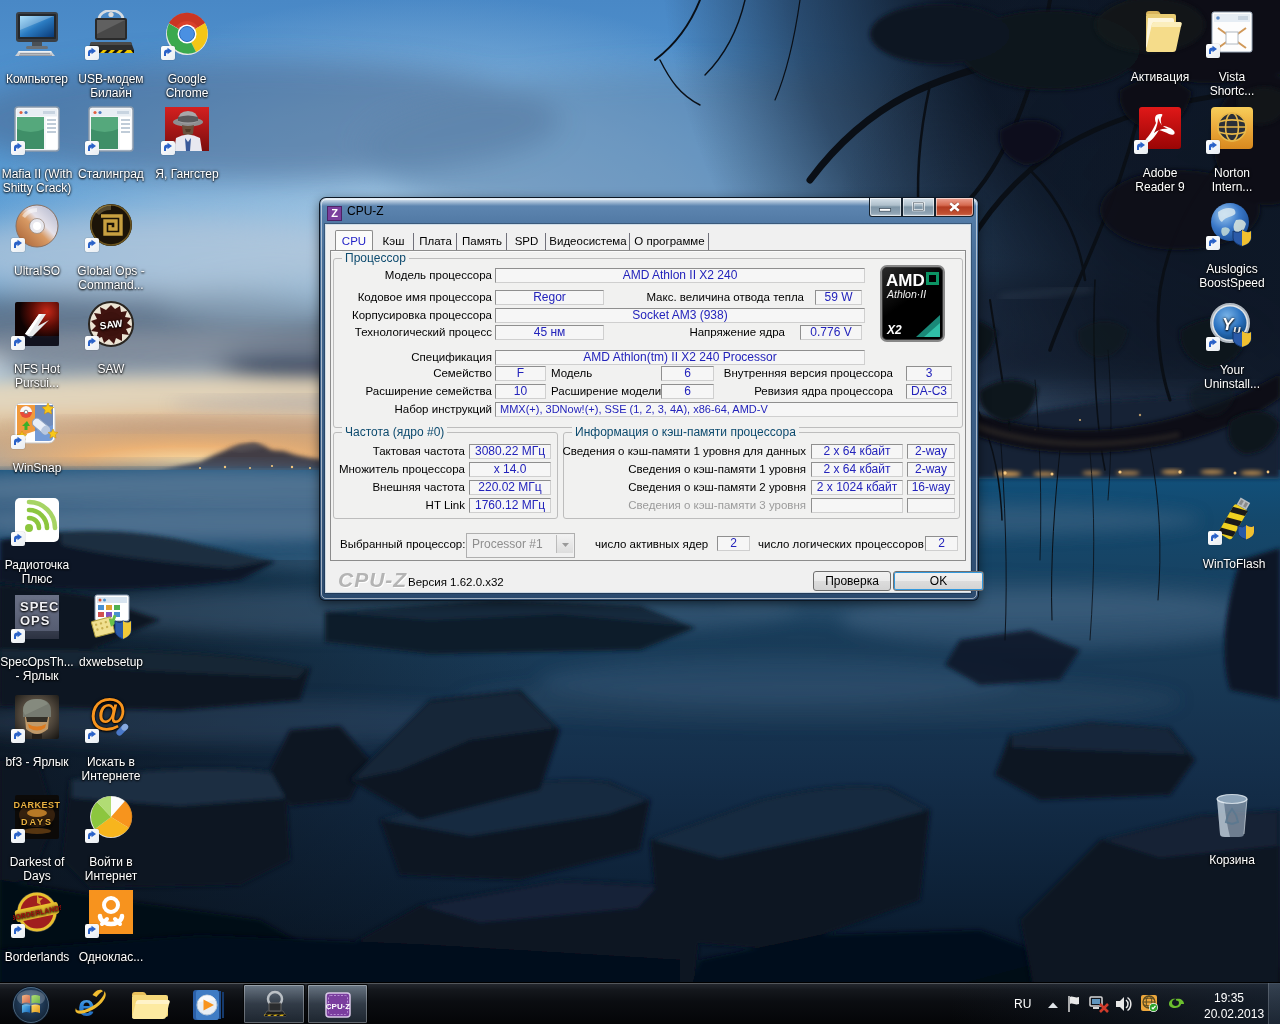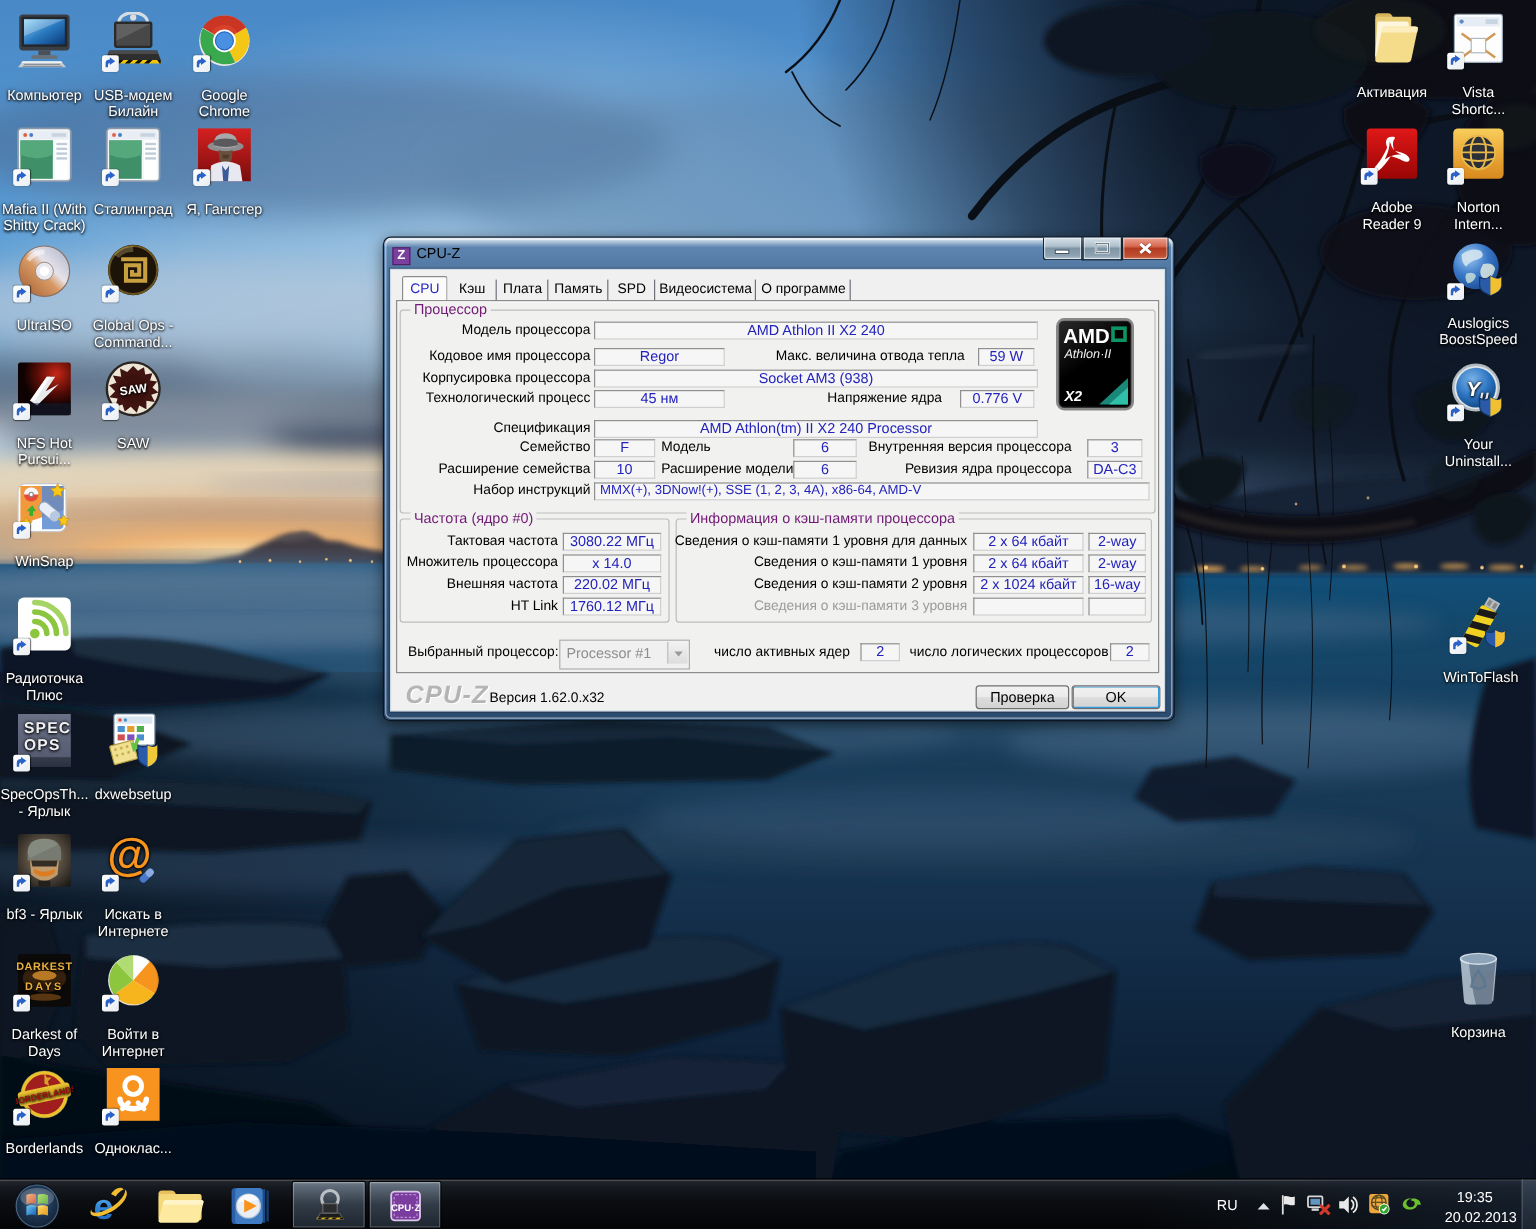--- a/index.html
+++ b/index.html
@@ -24,21 +24,21 @@
 #bmin{left:549px;width:33px;border-radius:0 0 0 3px}
 #bmax{left:582px;width:33px}
 #bcls{left:615px;width:39px;border-radius:0 0 4px 0;background:linear-gradient(180deg,#eda293 0%,#d66a50 40%,#b33c22 50%,#c04f31 85%,#d8765a 100%)}
 .glyph{position:absolute;left:0;top:0;width:100%;height:100%}
 
 .tab{position:absolute;top:8px;height:17px;line-height:17px;font-size:11.5px;color:#000;text-align:center;
  background:transparent;border-right:1.4px solid #70707a;z-index:2}
 #tabcpu{top:5px;height:20px;line-height:21px;background:#fbfbfa;color:#2525c8;z-index:4;border:1px solid #8c8c8c;border-bottom:none;border-radius:2px 2px 0 0}
 #page{position:absolute;left:4px;top:25px;width:636px;height:311px;background:#f1f1f0;border:1px solid #8c8c8c;box-shadow:inset 0 1px 0 #fbfbfb;z-index:1}
 .grp{position:absolute;border:1px solid #bdbdbd;border-radius:3px;z-index:2}
-.grp span{position:absolute;left:8px;top:-8px;background:#f1f1f0;padding:0 3px;font-size:12px;color:#701a75}
+.grp span{position:absolute;left:8px;top:-8px;background:#f1f1f0;padding:0 3px;font-size:12px;color:#0c4a6e}
 .lab{position:absolute;font-size:11.5px;color:#000;white-space:nowrap;z-index:3}
 .lar{text-align:right}
 .box{position:absolute;height:15px;background:#f6f6f6;border:1px solid;border-color:#8f8f8f #cfcfcf #cfcfcf #8f8f8f;z-index:3;
  font-size:12px;color:#2323bb;text-align:center;line-height:13px;white-space:nowrap}
 .btn{position:absolute;height:20px;z-index:3;border:1px solid #6f6f6f;border-radius:3px;font-size:12px;color:#000;text-align:center;line-height:18px;
  background:linear-gradient(180deg,#f1f1f1 0%,#ebebeb 48%,#dcdcdc 52%,#d3d3d3 100%)}
 
 #bar{position:absolute;left:0;top:982px;width:1280px;height:42px;background:linear-gradient(180deg,#262a31 0%,#15181d 16%,#0b0d11 45%,#040507 100%);border-top:1px solid #000}
 #bar:before{content:"";position:absolute;left:0;top:0;width:100%;height:1px;background:rgba(255,255,255,.22)}
 #bar:after{content:"";position:absolute;right:0;top:0;width:330px;height:100%;background:linear-gradient(90deg,rgba(20,32,48,0),rgba(28,42,60,.55))}
@@ -1008,21 +1008,21 @@
             </svg></span>
   </div>
   <div class="lab" style="left:269px;top:313px">число активных ядер</div>
   <div class="box" style="left:391px;top:311px;width:33px">2</div>
   <div class="lab" style="left:432px;top:313px">число логических процессоров</div>
   <div class="box" style="left:599px;top:311px;width:33px">2</div>
 
   <div style="z-index:3;position:absolute;left:12px;top:343px;font-size:21px;font-weight:bold;font-style:italic;color:#b4b4b4;text-shadow:1px 1px 0 #fff;letter-spacing:1px">CPU-Z</div>
   <div class="lab" style="left:82px;top:351px">Версия 1.62.0.x32</div>
   <div class="btn" style="left:487px;top:346px;width:78px">Проверка</div>
-  <div class="btn" style="left:567px;top:346px;width:74px;box-shadow:0 0 0 1px #3399dd inset">OK</div>
+  <div class="btn" style="left:567px;top:346px;width:91px;box-shadow:0 0 0 1px #3399dd inset">OK</div>
  </div>
 </div>
 <div id="bar">
 
  <svg style="position:absolute;left:11px;top:2px" width="40" height="40" viewBox="0 0 40 40">
   <defs>
    <radialGradient id="orb" cx=".5" cy=".4" r=".65">
     <stop offset="0" stop-color="#3a5f85"></stop>
             <stop offset=".55" stop-color="#1d3550"></stop>
             <stop offset=".8" stop-color="#16283c"></stop>

